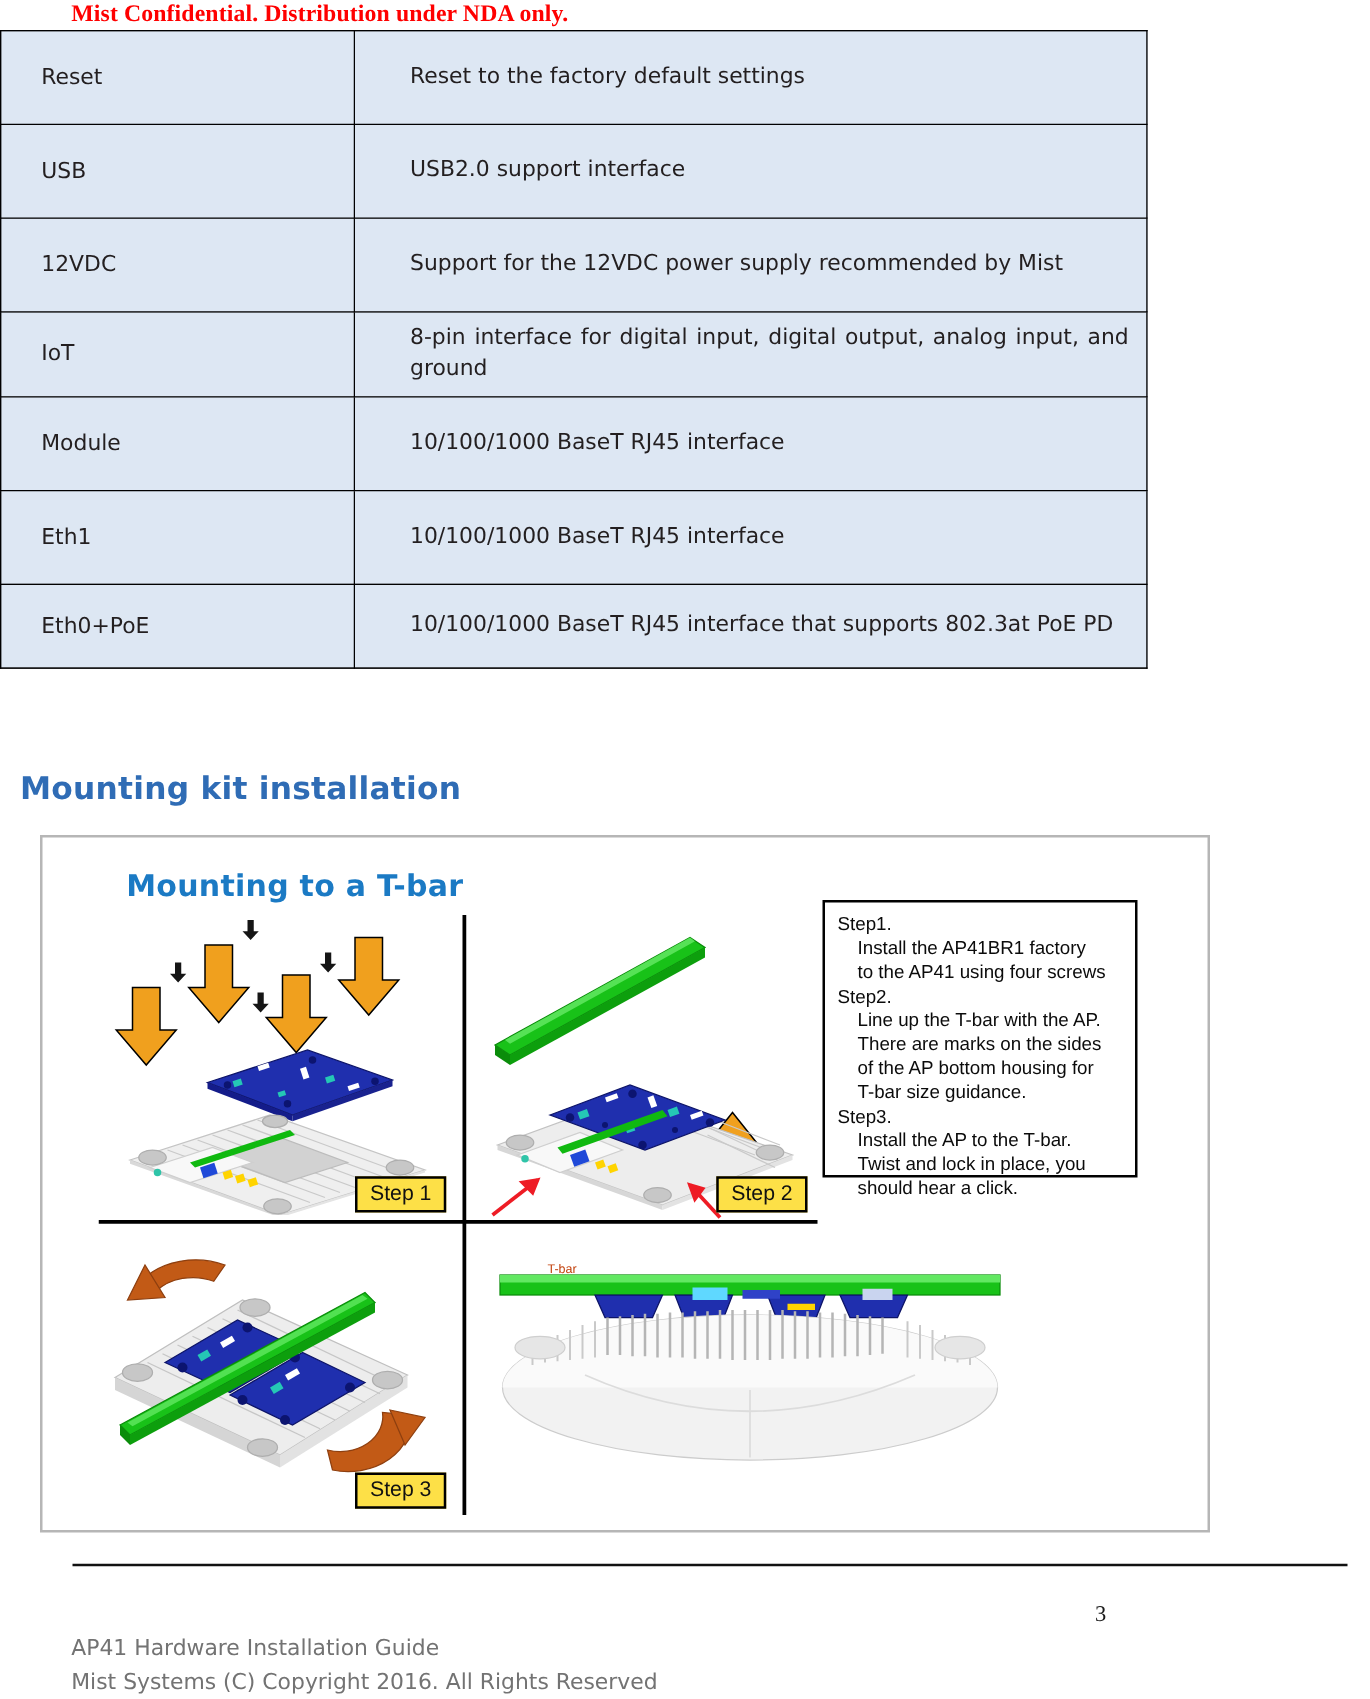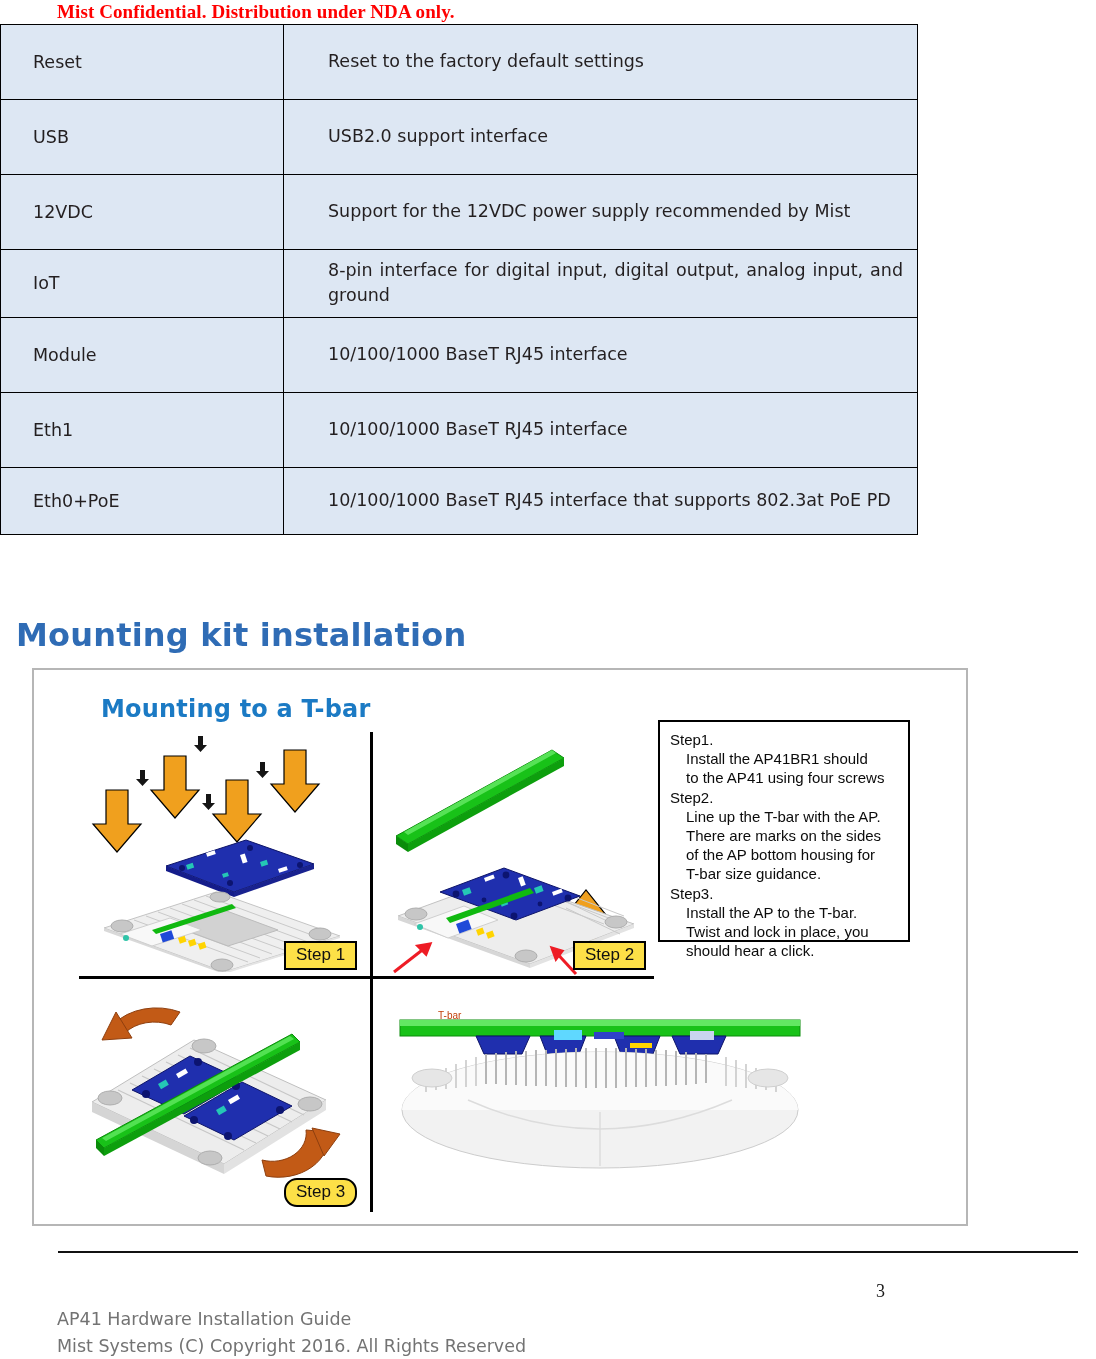--- a/index.html
+++ b/index.html
@@ -64,21 +64,21 @@
     line-height: 1.45;
   }
   .nowrapline { line-height: 1.45; }
 
   
   .section-heading {
     position: absolute;
     left: 16px;
     top: 616px;
     font-family: "DejaVu Sans", sans-serif;
-    font-size: 32px;
+    font-size: 25px;
     font-weight: 700;
     color: #2f6cb5;
     letter-spacing: 0.2px;
   }
 
   
   .figure-box {
     position: absolute;
     left: 32px;
     top: 668px;
@@ -124,21 +124,21 @@
     border: 2px solid #000000;
     background: #fde047;
     font-family: "Liberation Sans", sans-serif;
     font-size: 17px;
     color: #111111;
     padding: 2px 10px 3px 10px;
     white-space: nowrap;
   }
   #step1-box { left: 250px; top: 271px; }
   #step2-box { left: 539px; top: 271px; }
-  #step3-box { left: 250px; top: 508px; border-radius: 13px; }
+  #step3-box { left: 250px; top: 508px; }
 
   
   .instr-box {
     position: absolute;
     left: 624px;
     top: 50px;
     width: 252px;
     height: 222px;
     border: 2.2px solid #000000;
     background: #ffffff;
@@ -519,21 +519,21 @@
     <ellipse cx="378" cy="78" rx="20" ry="9" fill="#e6e6e6" stroke="#cfcfcf"></ellipse>
 
     <path d="M78 100 q130 58 264 0" fill="none" stroke="#dcdcdc" stroke-width="1.4"></path>
     <line x1="210" y1="112" x2="210" y2="166" stroke="#dcdcdc" stroke-width="1.4"></line>
   </svg>
 
   <div class="tbar-label" style="left:404px; top:340px;">T-bar</div>
 
   <div class="instr-box">
     <div class="instr-head">Step1.</div>
-    <div class="instr-sub">Install the AP41BR1 should</div>
+    <div class="instr-sub">Install the AP41BR1 factory</div>
     <div class="instr-sub">to the AP41 using four screws</div>
     <div class="instr-head">Step2.</div>
     <div class="instr-sub">Line up the T-bar with the AP.</div>
     <div class="instr-sub">There are marks on the sides</div>
     <div class="instr-sub">of the AP bottom housing for</div>
     <div class="instr-sub">T-bar size guidance.</div>
     <div class="instr-head">Step3.</div>
     <div class="instr-sub">Install the AP to the T-bar.</div>
     <div class="instr-sub">Twist and lock in place, you</div>
     <div class="instr-sub">should hear a click.</div>

